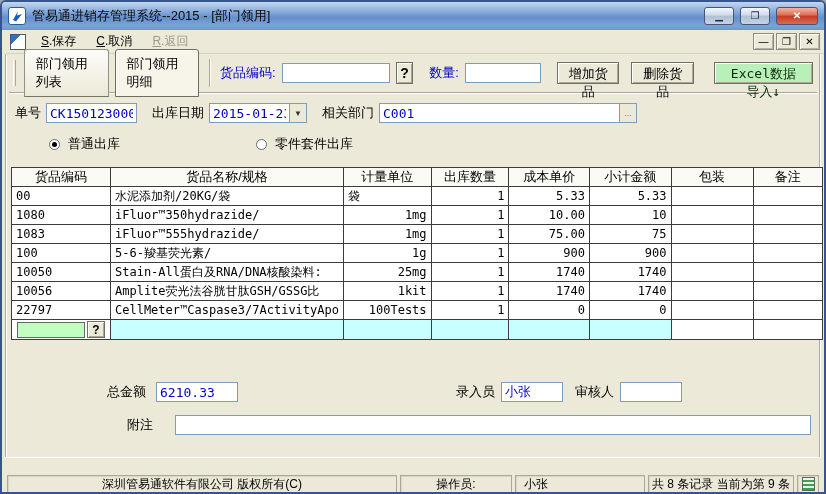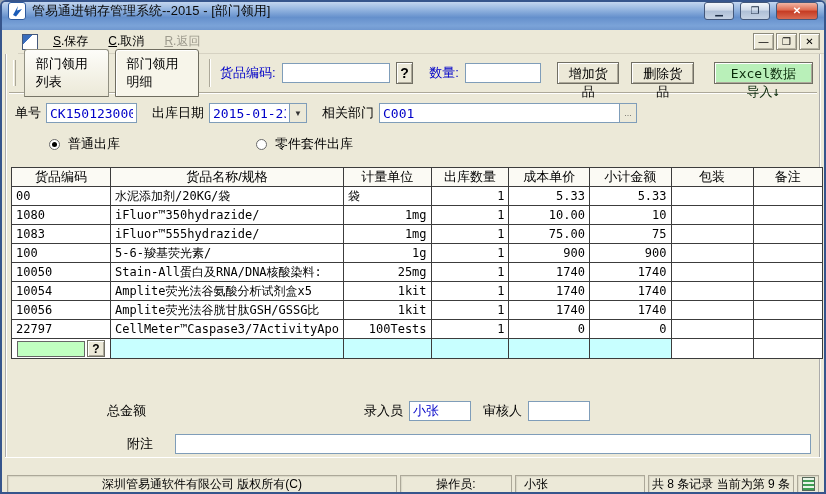--- a/index.html
+++ b/index.html
@@ -6,32 +6,32 @@
   *{box-sizing:border-box;}
   .window{
     position:relative;width:826px;height:494px;margin:0 auto;
     background:#ece9d8;border:2px solid #36558c;border-radius:6px 6px 0 0;
     overflow:hidden;font-family:"Liberation Sans",sans-serif;font-size:12px;color:#000;
   }
   
   .titlebar{
     position:absolute;top:0;left:0;right:0;height:28px;
     background:linear-gradient(to bottom,#c3d6ef 0%,#8fb1de 30%,#6590cc 55%,#7ba3d8 85%,#6f97cf 100%);
-    display:flex;padding:0 6px;gap:6px;
+    display:flex;align-items:center;padding:0 6px;gap:6px;
   }
   .app-icon{width:18px;height:18px;background:#fff;border:1px solid #2d5a9e;border-radius:3px;
     display:flex;align-items:center;justify-content:center;flex:0 0 auto;}
   .title-text{flex:1;font-size:13px;color:#0a0a0a;white-space:nowrap;overflow:hidden;}
   .cap-btn{width:30px;height:18px;border:1px solid #43577a;border-radius:3px;
     background:linear-gradient(#f4f7fb,#cfd9e8 45%,#aebfd6 50%,#c6d3e4);
     display:flex;align-items:center;justify-content:center;font-size:10px;color:#1c2c44;padding:0;}
   .cap-btn.close{width:42px;background:linear-gradient(#f2b5a4,#dd6a50 45%,#c53a22 50%,#d96b52);color:#fff;font-weight:bold;}
   .cap-glyph{line-height:10px;}
   
-  .menubar{position:absolute;top:28px;left:16px;right:0;height:24px;background:#ece9d8;
+  .menubar{position:absolute;top:28px;left:4px;right:0;height:24px;background:#ece9d8;
     border-bottom:1px solid #d6d2c2;display:flex;align-items:center;padding:0 4px;gap:2px;}
   .mdi-icon{width:16px;height:16px;background:linear-gradient(135deg,#3a6ebd 0 35%,#fff 35%);
     border:1px solid #44587c;margin-right:4px;}
   .menu-item{padding:3px 9px;cursor:default;}
   .menu-item u{text-decoration:underline;}
   .menu-item.disabled{color:#9d9a8d;}
   .mdi-controls{margin-left:auto;display:flex;gap:2px;}
   .mdi-btn{width:21px;height:17px;background:#ece9d8;border:1px solid #8c8a7c;
     box-shadow:inset 1px 1px 0 #fff,inset -1px -1px 0 #b7b4a4;
     font-size:10px;display:flex;align-items:center;justify-content:center;padding:0;}
@@ -238,30 +238,20 @@
             <td class="al">10050</td>
             <td class="al">Stain-All蛋白及RNA/DNA核酸染料:</td>
             <td class="ar">25mg</td>
             <td class="ar">1</td>
             <td class="ar">1740</td>
             <td class="ar">1740</td>
             <td></td>
             <td></td>
           </tr>
           <tr>
-            <td class="al">10054</td>
-            <td class="al">Amplite荧光法谷氨酸分析试剂盒x5</td>
-            <td class="ar">1kit</td>
-            <td class="ar">1</td>
-            <td class="ar">1740</td>
-            <td class="ar">1740</td>
-            <td></td>
-            <td></td>
-          </tr>
-          <tr>
             <td class="al">10056</td>
             <td class="al">Amplite荧光法谷胱甘肽GSH/GSSG比</td>
             <td class="ar">1kit</td>
             <td class="ar">1</td>
             <td class="ar">1740</td>
             <td class="ar">1740</td>
             <td></td>
             <td></td>
           </tr>
           <tr>
@@ -288,20 +278,21 @@
             <td class="cyan"></td>
             <td></td>
             <td></td>
           </tr>
         </tbody>
       </table>
     </div>
 
     <div class="total-row">
       <span class="lbl" style="margin-left:92px">总金额</span>
+      <input class="txt" style="width: 82px; margin-left: 10px;" value="6210.33">
       <span class="lbl" style="margin-left:218px">录入员</span>
       <input class="txt" style="width: 62px; margin-left: 6px;" value="小张">
       <span class="lbl" style="margin-left:12px">审核人</span>
       <input class="txt" style="width: 62px; margin-left: 6px;" value="">
     </div>
 
     <div class="notes-row">
       <span class="lbl" style="margin-left:112px">附注</span>
       <input class="txt" style="flex: 1 1 0%; margin-left: 22px; color: rgb(0, 0, 0);" value="">
     </div>

